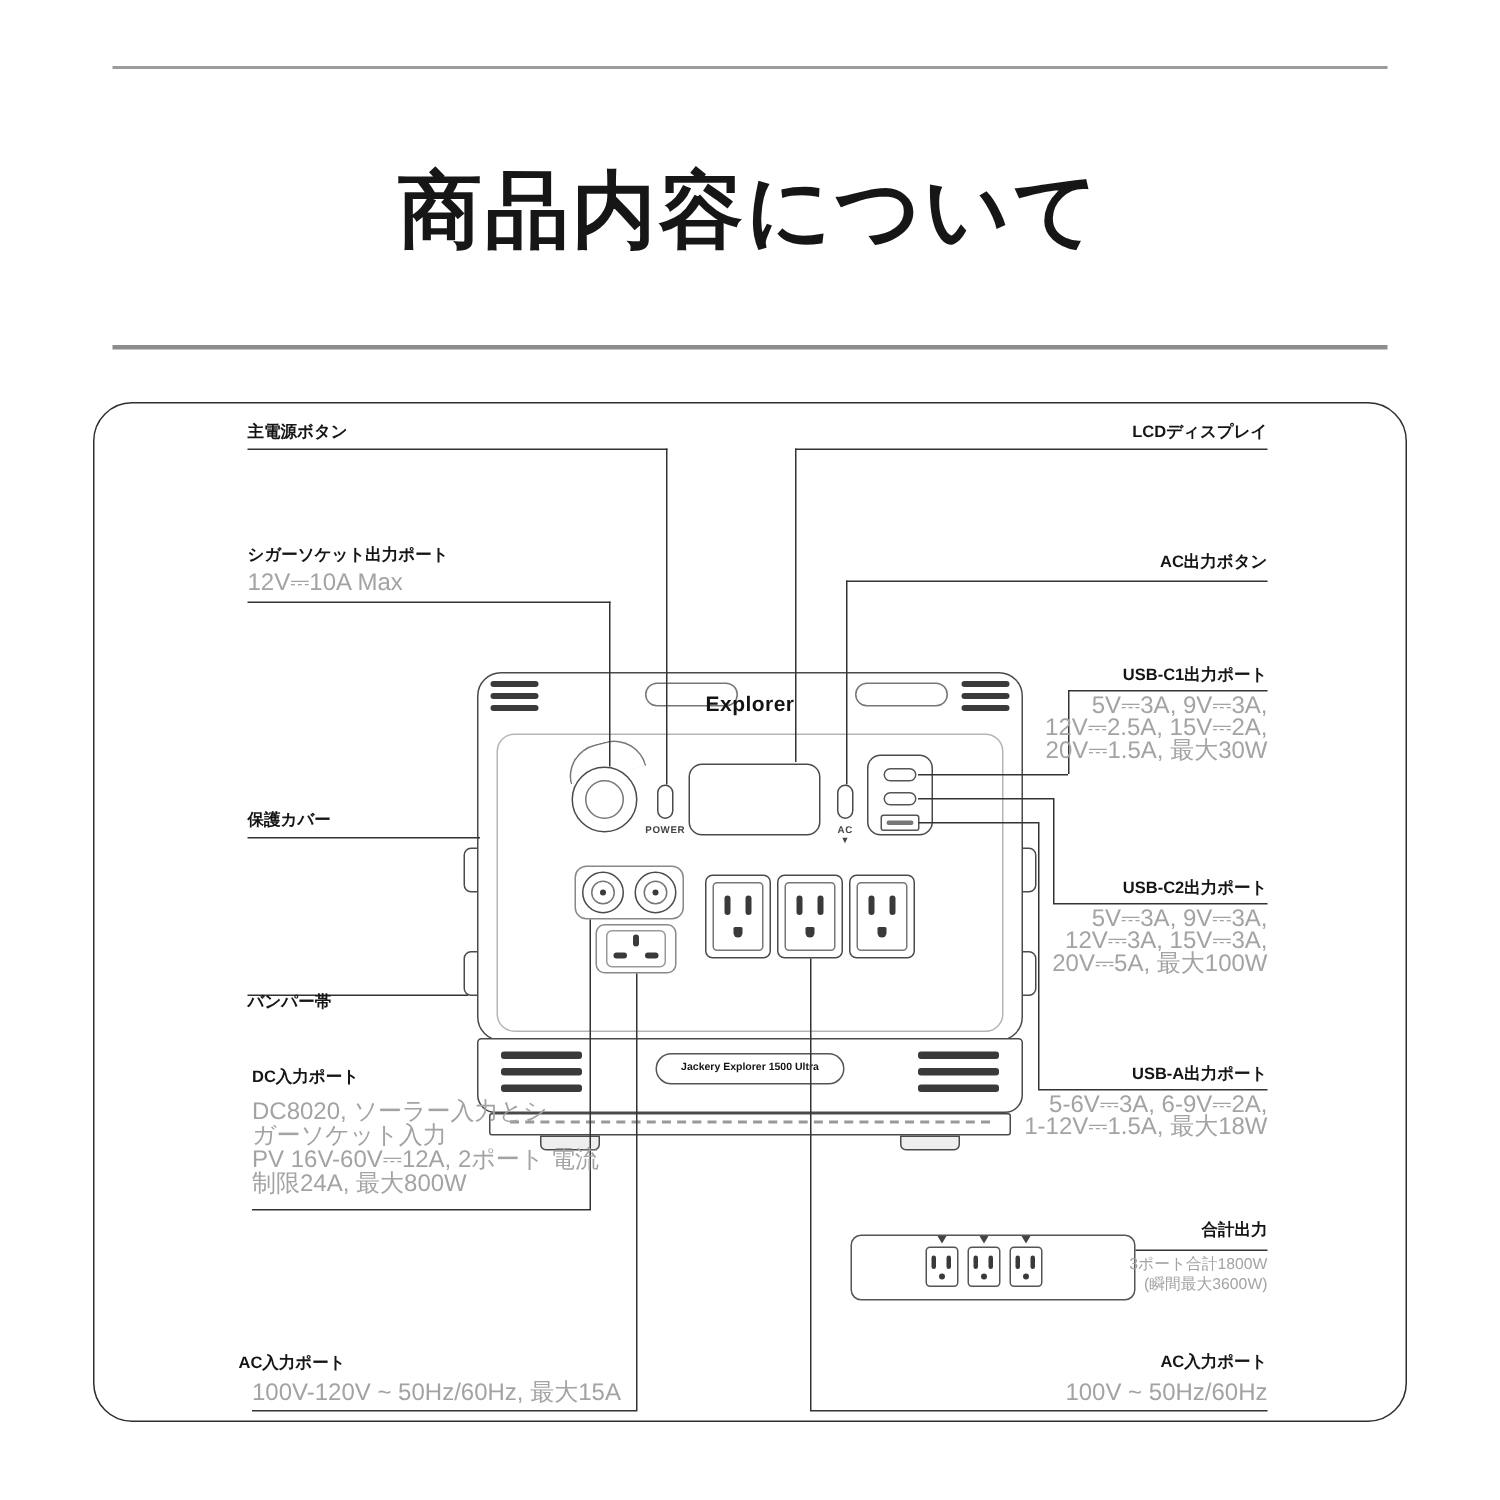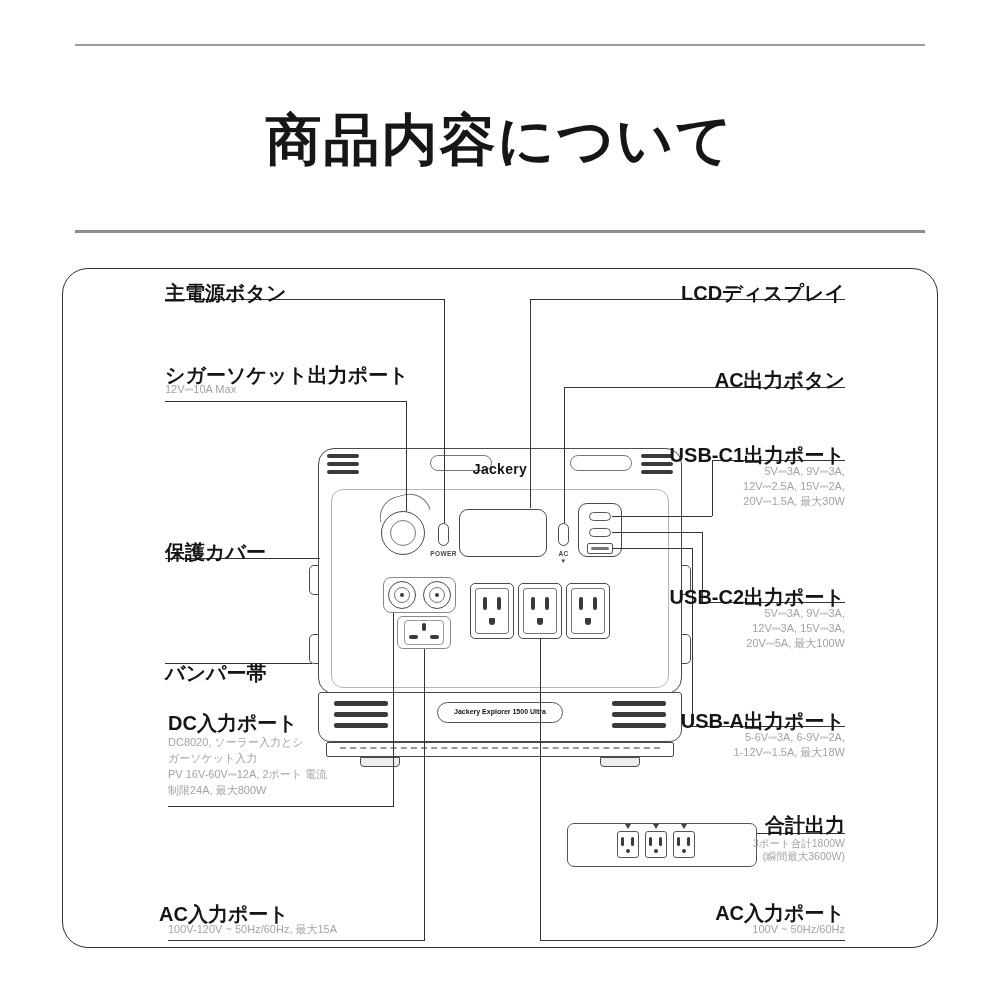--- a/index.html
+++ b/index.html
@@ -3,23 +3,23 @@
 <meta charset="utf-8">
 <style>
   *{margin:0;padding:0;box-sizing:border-box}
   html,body{width:1000px;height:1000px}
   body{background:#fff;font-family:"Liberation Sans","DejaVu Sans",sans-serif;position:relative;overflow:hidden;color:#141414}
   .rule{position:absolute;background:#9b9b9b}
   .title{position:absolute;left:0;width:1000px;text-align:center;font-size:56px;font-weight:900;letter-spacing:2px;color:#161616}
   .frame{position:absolute;border:1.5px solid #2e2e2e;border-radius:26px;background:#fff}
   .hline{position:absolute;height:1px;background:#333}
   .vline{position:absolute;width:1px;background:#333}
-  .lbl{position:absolute;font-size:20px;font-weight:bold;white-space:nowrap;color:#151515}
+  .lbl{position:absolute;font-size:11px;font-weight:bold;white-space:nowrap;color:#151515}
   .lbl.r{text-align:center}
-  .spec{position:absolute;font-size:11px;color:#a3a3a3;line-height:16px;white-space:nowrap}
+  .spec{position:absolute;font-size:16px;color:#a3a3a3;line-height:16px;white-space:nowrap}
   .spec.r{text-align:center}
   .spec.sm{font-size:10.5px;line-height:13px}
   .outline{position:absolute;border:1.5px solid #4a4a4a;background:#fff}
   .thin{position:absolute;border:1.2px solid #777;background:#fff}
   .slot{position:absolute;background:#3a3a3a;border-radius:2px}
   .tinytext{position:absolute;text-align:center;font-weight:bold;color:#444;letter-spacing:.4px}
   .tri{position:absolute;width:0;height:0;border-left:3px solid transparent;border-right:3px solid transparent;border-top:5px solid #444}
 </style>
 </head>
 <body>
@@ -38,21 +38,21 @@
 
 <div class="slot" style="left:327px;top:454px;width:32px;height:4px"></div>
 <div class="slot" style="left:327px;top:462px;width:32px;height:4px"></div>
 <div class="slot" style="left:327px;top:470px;width:32px;height:4px"></div>
 <div class="slot" style="left:641px;top:454px;width:32px;height:4px"></div>
 <div class="slot" style="left:641px;top:462px;width:32px;height:4px"></div>
 <div class="slot" style="left:641px;top:470px;width:32px;height:4px"></div>
 
 <div class="thin" style="left:430px;top:455px;width:62px;height:16px;border-radius:9px"></div>
 <div class="thin" style="left:570px;top:455px;width:62px;height:16px;border-radius:9px"></div>
-<div style="position:absolute;left:460px;top:461px;width:80px;text-align:center;font-weight:bold;font-size:14px;letter-spacing:.3px">Jackery</div>
+<div style="position:absolute;left:460px;top:461px;width:80px;text-align:center;font-weight:bold;font-size:14px;letter-spacing:.3px">Explorer</div>
 
 <div class="thin" style="left:331px;top:489px;width:338px;height:199px;border-radius:12px;border-color:#b5b5b5"></div>
 
 <div style="position:absolute;left:377px;top:495px;width:52px;height:22px;border:1.2px solid #777;border-bottom:none;border-radius:26px 26px 0 0;transform:rotate(-14deg)"></div>
 <div class="outline" style="left:381px;top:511px;width:44px;height:44px;border-radius:50%"></div>
 <div class="thin" style="left:390px;top:520px;width:26px;height:26px;border-radius:50%"></div>
 
 <div class="outline" style="left:438px;top:523px;width:11px;height:23px;border-radius:6px"></div>
 <div class="tinytext" style="left:421px;top:550px;width:45px;font-size:6.5px">POWER</div>
 

